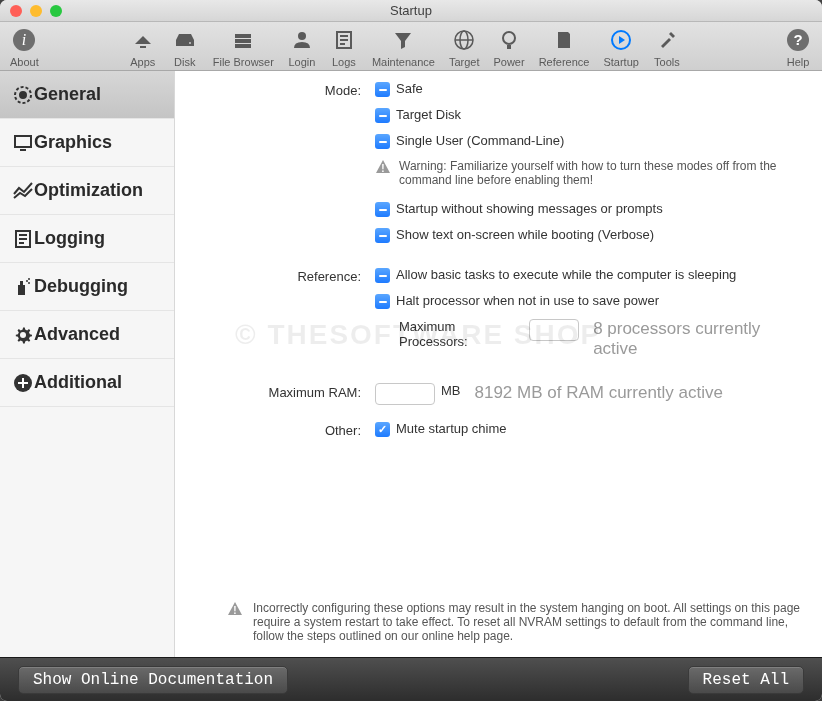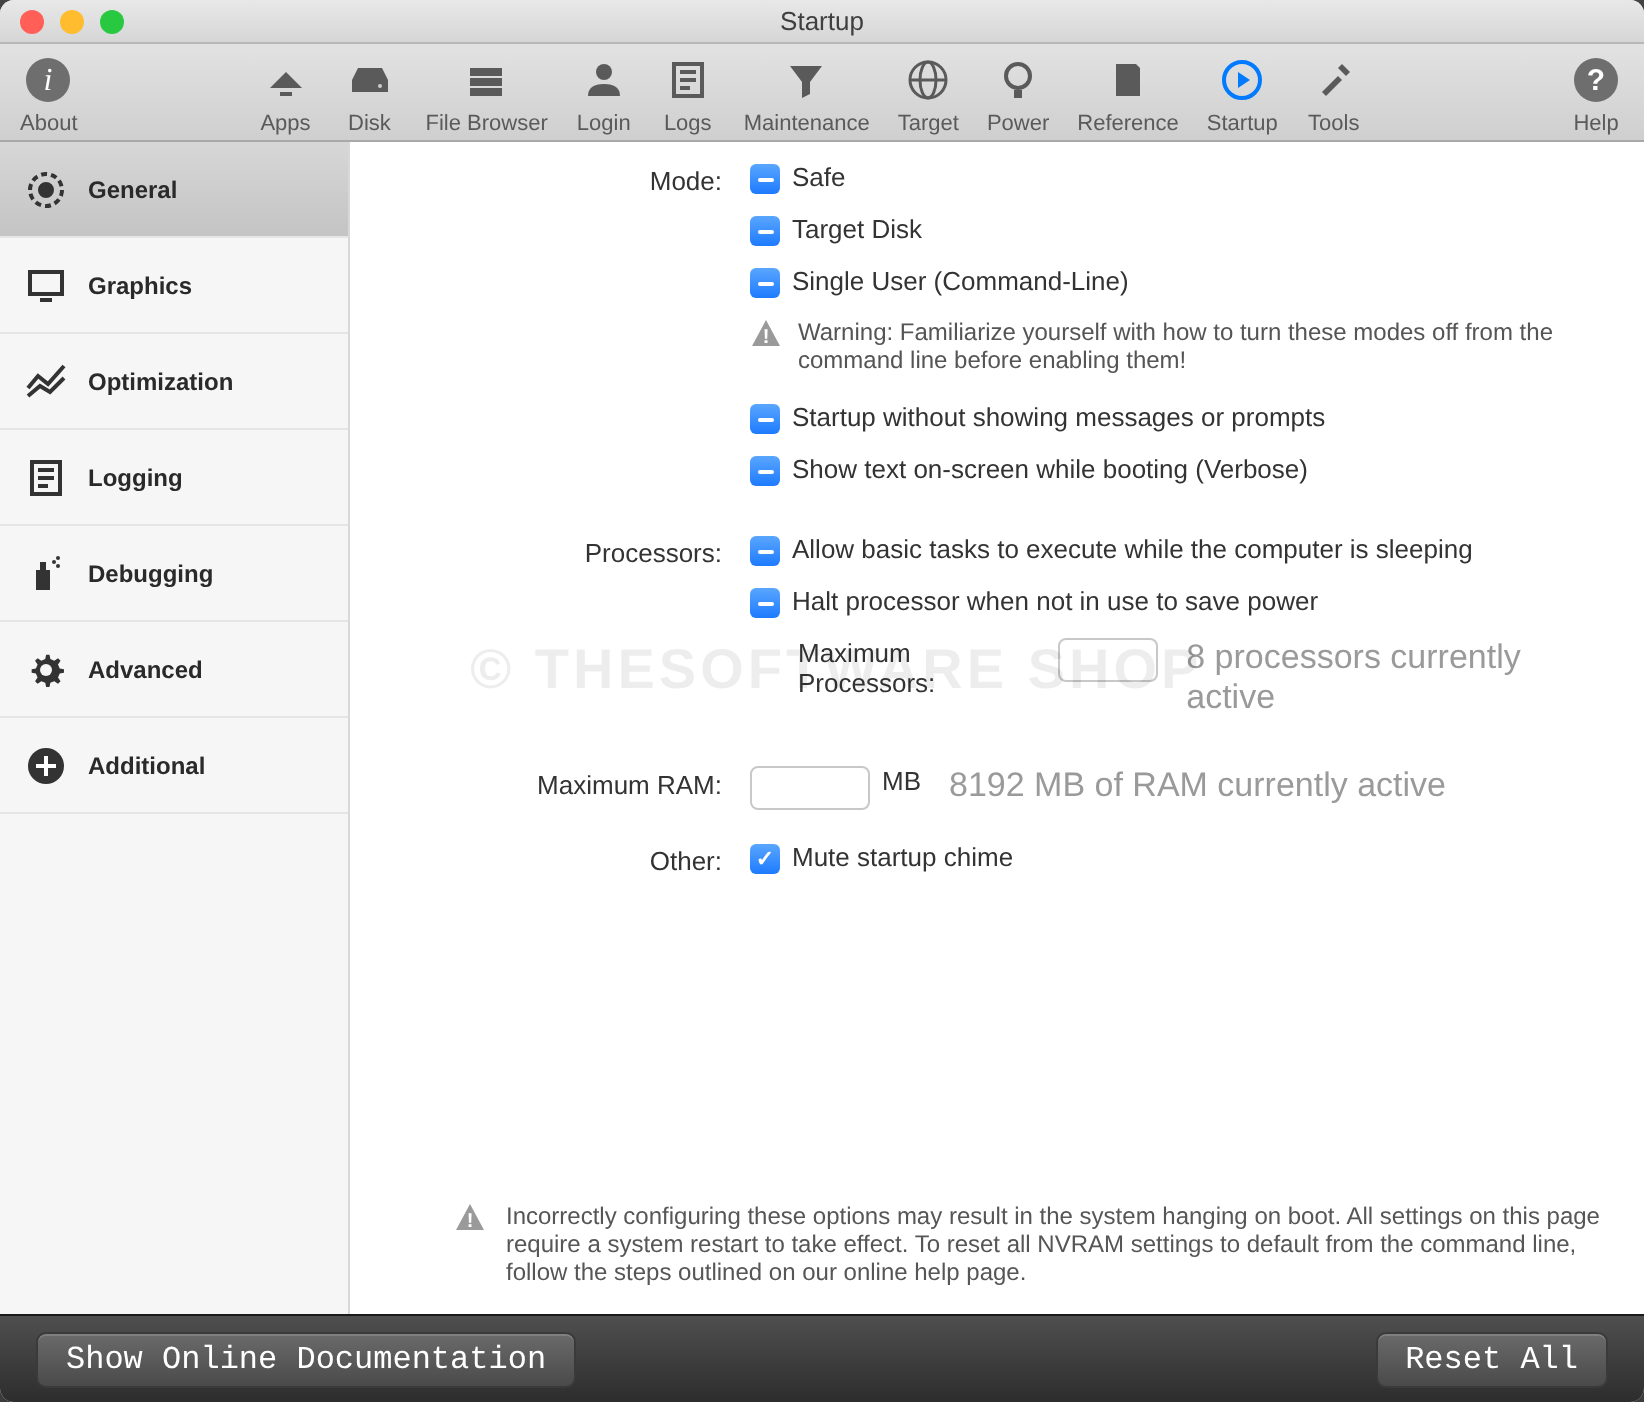--- a/index.html
+++ b/index.html
@@ -12,21 +12,21 @@
 .title { position: absolute; left: 0; right: 0; text-align: center; font-size: 13px; color: #3f3f3f; pointer-events: none; }
 .toolbar { background: linear-gradient(#e2e2e2,#cfcfcf); border-bottom: 1px solid #a8a8a8; display: flex; align-items: flex-end; padding: 4px 10px 2px 10px; }
 .tb-item { display: flex; flex-direction: column; align-items: center; gap: 2px; cursor: pointer; color: #5a5a5a; font-size: 11px; }
 .tb-item.first { margin-right: 90px; }
 .tb-item:not(.first) { margin-right: 14px; }
 .tb-item.active svg { color: #007aff; }
 .tb-spacer { flex: 1; }
 .tb-icon { width: 28px; height: 28px; display: flex; align-items: center; justify-content: center; }
 .body { flex: 1; display: flex; background: #fff; overflow: hidden; }
 .sidebar { width: 175px; background: #f6f6f6; border-right: 1px solid #d8d8d8; display: flex; flex-direction: column; }
-.sb-item { display: flex; align-items: center; gap: 10px; padding: 0 12px; height: 48px; font-size: 12px; font-weight: 600; color: #2a2a2a; border-bottom: 1px solid #e5e5e5; cursor: pointer; }
+.sb-item { display: flex; align-items: center; padding: 0 12px; height: 48px; font-size: 18px; font-weight: 600; color: #2a2a2a; border-bottom: 1px solid #e5e5e5; cursor: pointer; }
 .sb-item.selected { background: linear-gradient(#d7d7d7,#c4c4c4); }
 .sb-icon { width: 22px; height: 22px; display: flex; align-items: center; justify-content: center; }
 .content { flex: 1; padding: 10px 20px 10px 0; overflow: auto; color: #333; }
 .row { display: flex; margin-bottom: 6px; }
 .label-col { width: 200px; text-align: right; padding-right: 14px; padding-top: 2px; color: #333; }
 .ctrl-col { flex: 1; }
 .ckrow { display: flex; align-items: flex-start; gap: 6px; margin-bottom: 8px; min-height: 18px; }
 .ckbox { width: 15px; height: 15px; border-radius: 3px; display: flex; align-items: center; justify-content: center; flex-shrink: 0; margin-top: 1px; }
 .ckbox.mixed { background: linear-gradient(#5aa6ff,#1e7bff); }
 .ckbox.mixed::after { content: ""; width: 8px; height: 2px; background: #fff; border-radius: 1px; }
@@ -284,21 +284,21 @@
                 <span>Startup without showing messages or prompts</span>
               </div>
           <div class="ckrow">
                 <div class="ckbox mixed"></div>
                 <span>Show text on-screen while booting (Verbose)</span>
               </div>
         </div>
       </div>
 
       <div class="row" style="margin-top:14px">
-        <div class="label-col">Processors:</div>
+        <div class="label-col">Reference:</div>
         <div class="ctrl-col">
           <div class="ckrow">
                 <div class="ckbox mixed"></div>
                 <span>Allow basic tasks to execute while the computer is sleeping</span>
               </div>
           <div class="ckrow">
                 <div class="ckbox mixed"></div>
                 <span>Halt processor when not in use to save power</span>
               </div>
           <div class="ckrow" style="margin-top:6px;margin-left:24px">

